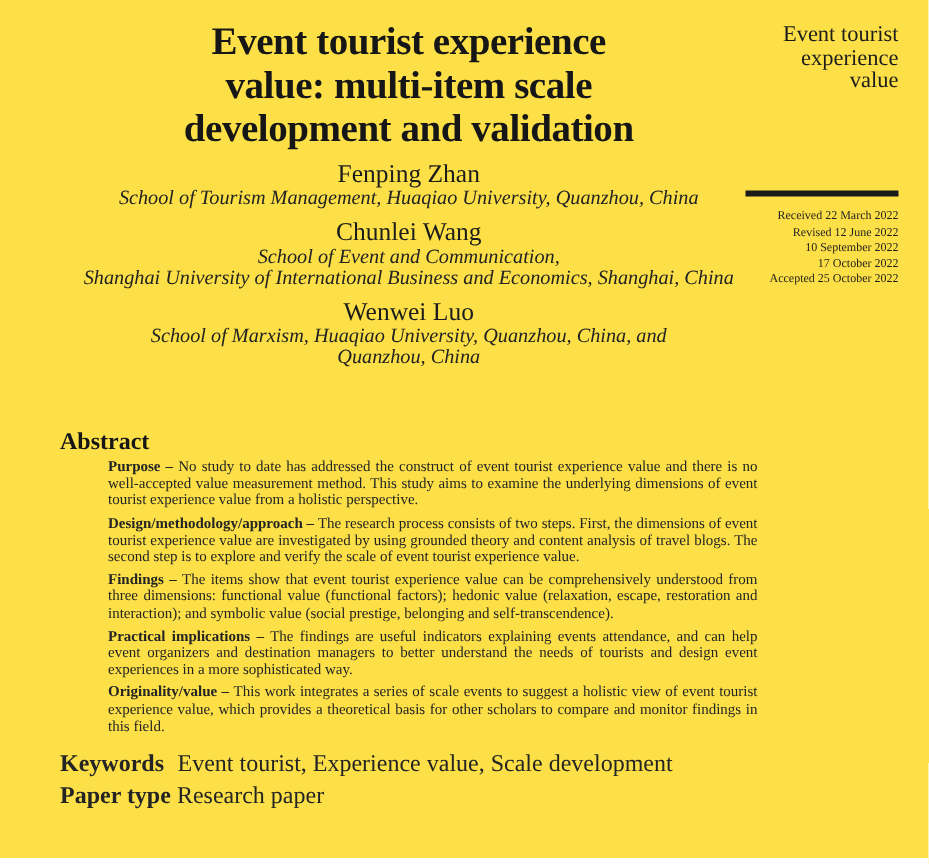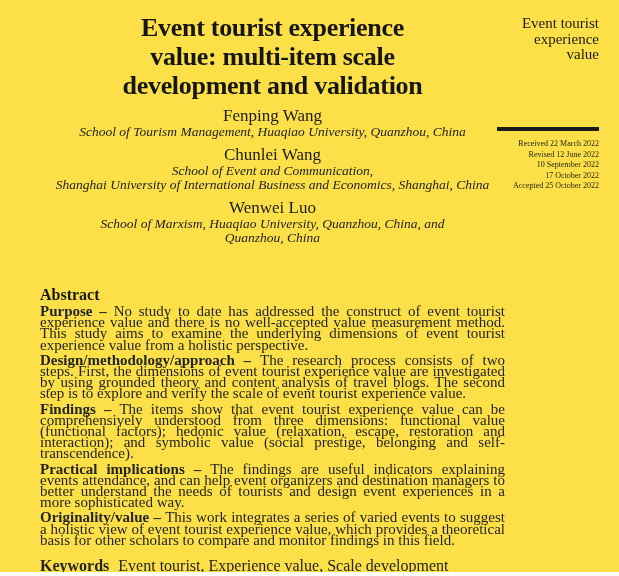--- a/index.html
+++ b/index.html
@@ -48,24 +48,25 @@
   }
   .abstract-heading {
     margin-top: 43px;
     font-weight: bold;
     font-size: 16px;
     line-height: 14px;
     color: #161616;
   }
   .para {
     margin-top: 4px;
-    font-size: 15px;
+    font-size: 10px;
     line-height: 11.2px;
     text-align: justify;
     color: #242424;
+    margin-left: 32px;
   }
   .para .lead { font-weight: bold; }
   .meta-line {
     margin-top: 14px;
     font-size: 16px;
     line-height: 12px;
     color: #242424;
   }
   .meta-line.paper-type { margin-top: 9px; }
   .meta-line .lead { font-weight: bold; }
@@ -117,21 +118,21 @@
 
   <div class="main">
 
     <h1 class="title">
       <span class="title-line">Event tourist experience</span>
       <span class="title-line">value: multi-item scale</span>
       <span class="title-line">development and validation</span>
     </h1>
 
     <div>
-      <div class="author-name">Fenping Wang</div>
+      <div class="author-name">Fenping Zhan</div>
       <div class="affil-line">School of Tourism Management, Huaqiao University, Quanzhou, China</div>
     </div>
 
     <div>
       <div class="author-name">Chunlei Wang</div>
       <div class="affil-line">School of Event and Communication,</div>
       <div class="affil-line">Shanghai University of International Business and Economics, Shanghai, China</div>
     </div>
 
     <div>
@@ -155,21 +156,21 @@
 
     <p class="para">
       <span class="lead">Findings – </span><span>The items show that event tourist experience value can be comprehensively understood from three dimensions: functional value (functional factors); hedonic value (relaxation, escape, restoration and interaction); and symbolic value (social prestige, belonging and self-transcendence).</span>
     </p>
 
     <p class="para">
       <span class="lead">Practical implications – </span><span>The findings are useful indicators explaining events attendance, and can help event organizers and destination managers to better understand the needs of tourists and design event experiences in a more sophisticated way.</span>
     </p>
 
     <p class="para">
-      <span class="lead">Originality/value – </span><span>This work integrates a series of varied events to suggest a holistic view of event tourist experience value, which provides a theoretical basis for other scholars to compare and monitor findings in this field.</span>
+      <span class="lead">Originality/value – </span><span>This work integrates a series of scale events to suggest a holistic view of event tourist experience value, which provides a theoretical basis for other scholars to compare and monitor findings in this field.</span>
     </p>
 
     <div class="meta-line">
       <span class="lead kw">Keywords</span><span>Event tourist, Experience value, Scale development</span>
     </div>
 
     <div class="meta-line paper-type">
       <span class="lead pt">Paper type</span><span>Research paper</span>
     </div>
 

